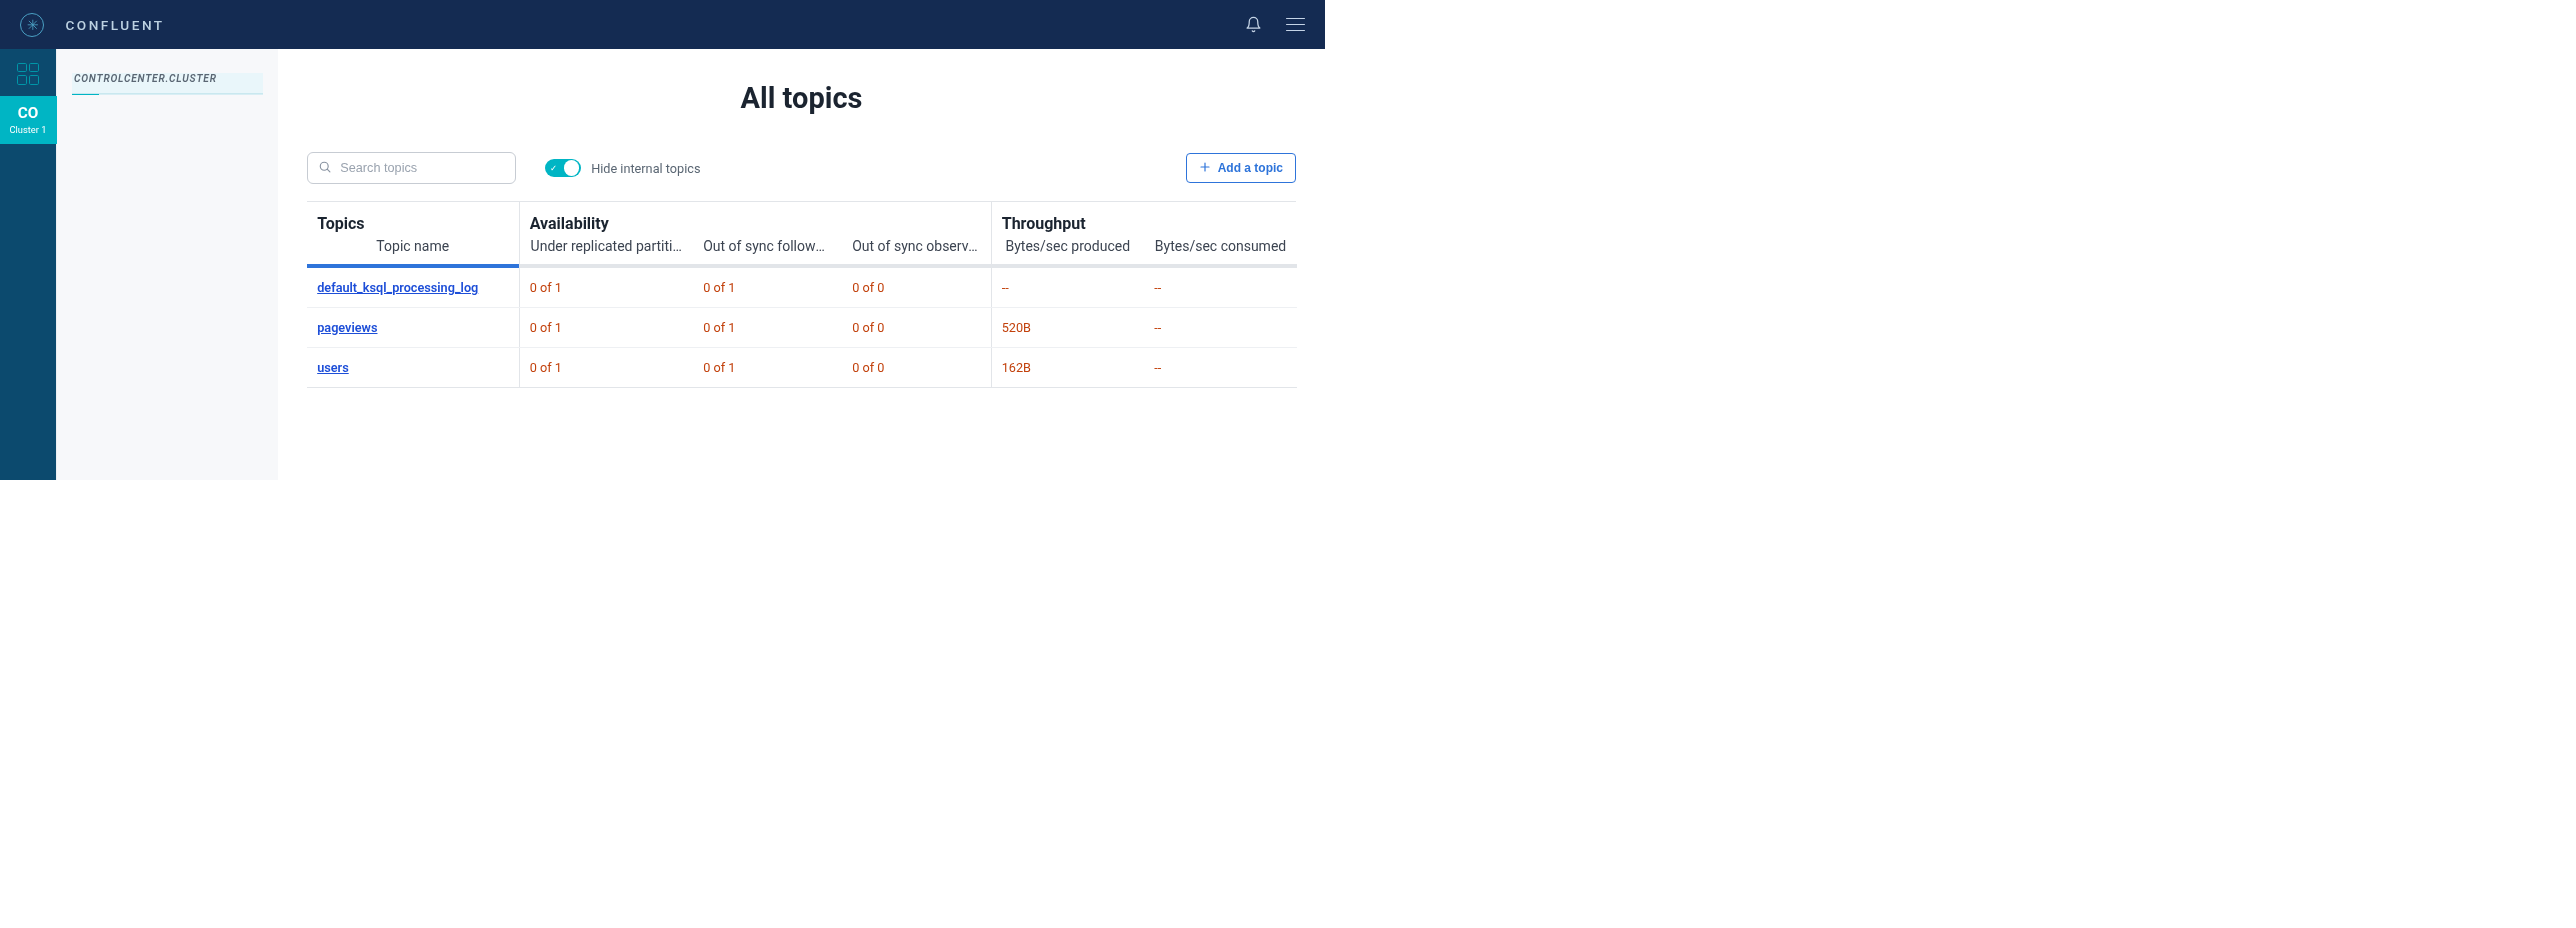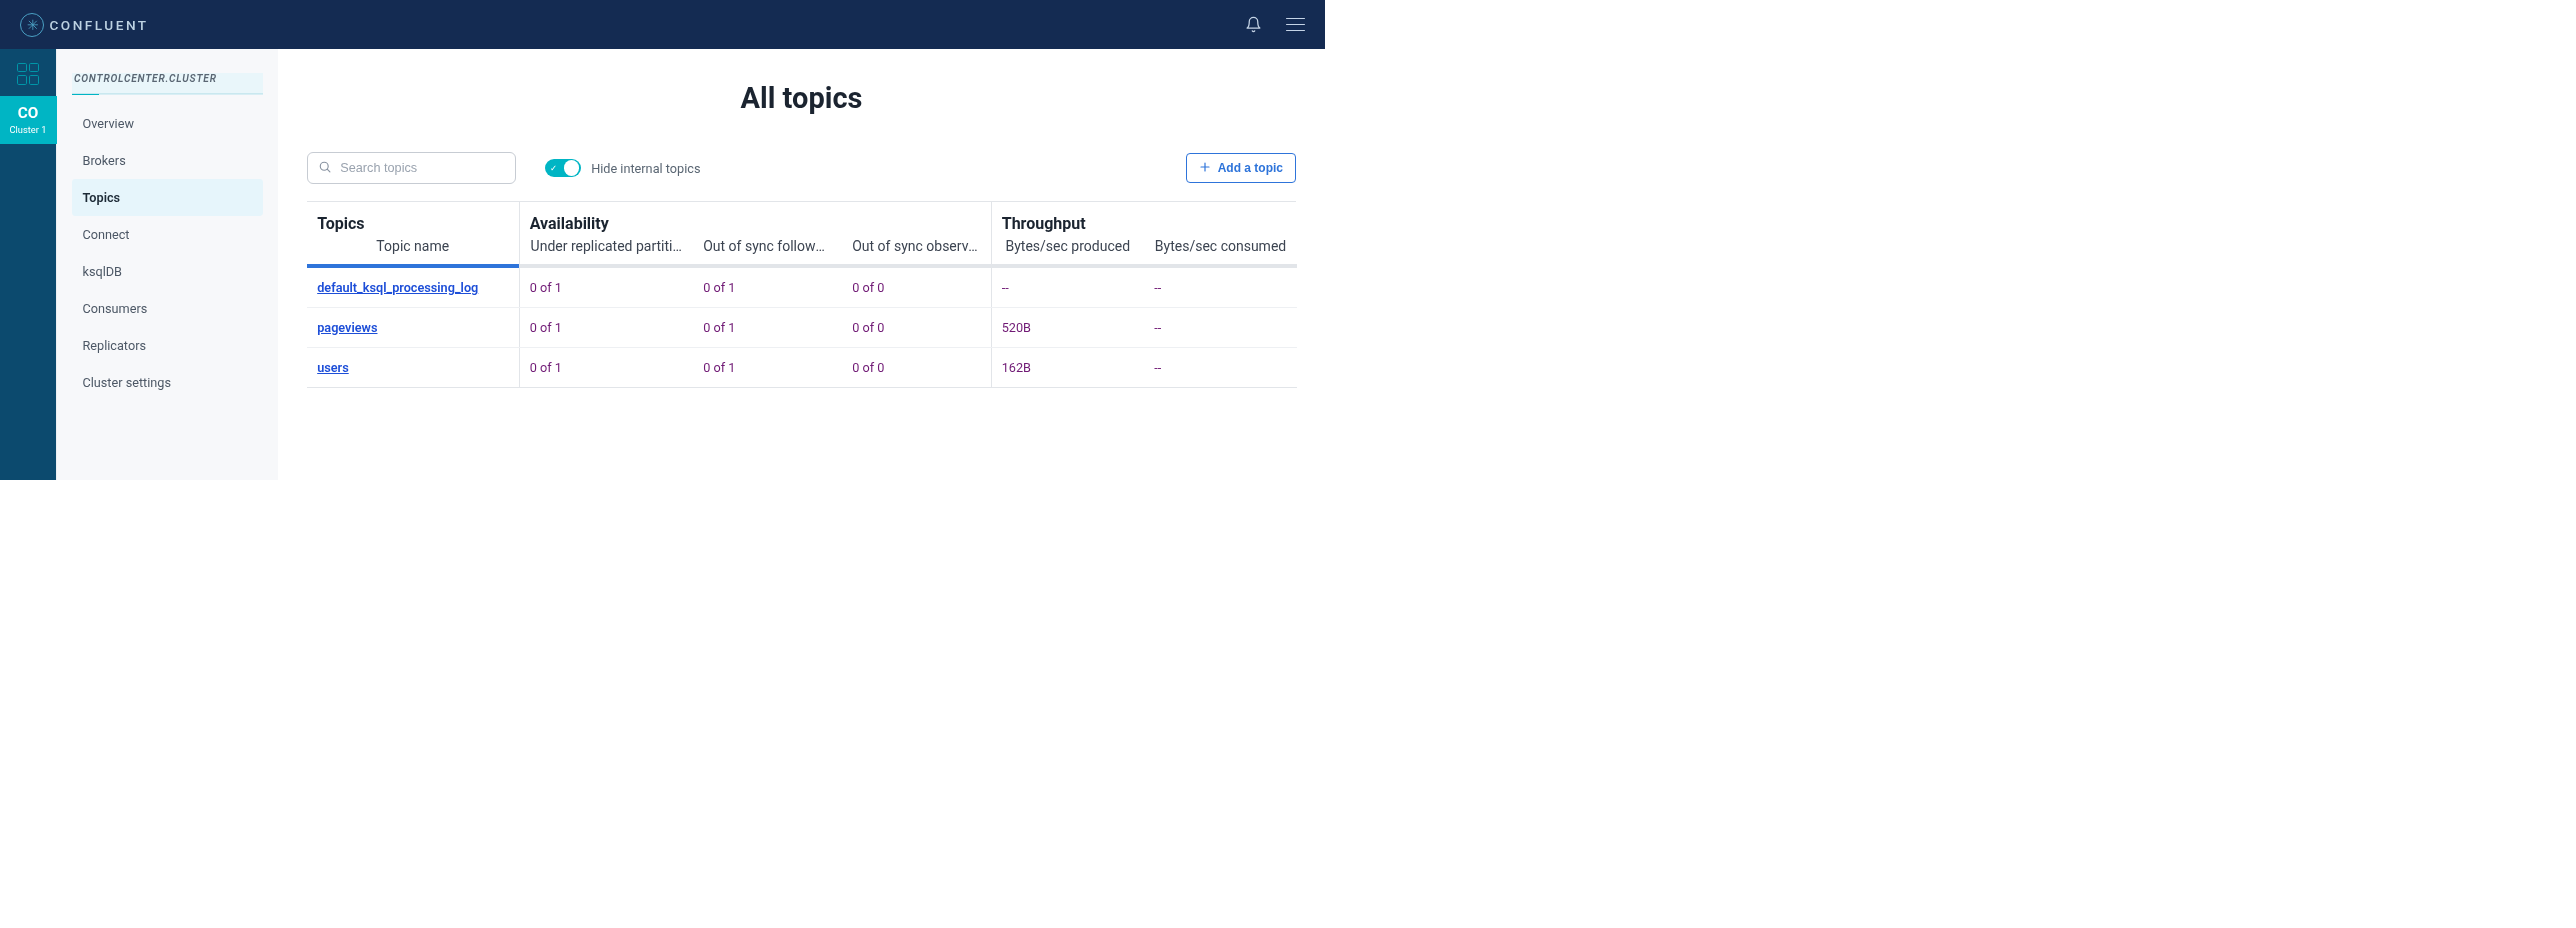--- a/index.html
+++ b/index.html
@@ -14,21 +14,21 @@
   }
   
   .topbar {
     background: #142b52;
     height: 49px;
     display: flex;
     align-items: center;
     justify-content: space-between;
     padding: 0 20.4px 0 20.4px;
   }
-  .brand { display: flex; align-items: center; gap: 5px; }
+  .brand { display: flex; align-items: center; gap: 21px; }
   .brand-logo {
     width: 24px; height: 24px; border: 1.3px solid #4aa0c4; border-radius: 50%;
     display: flex; align-items: center; justify-content: center;
   }
   .brand-logo svg { display:block; }
   .brand-name { color: #bdd2e2; letter-spacing: 2.5px; font-size: 13.6px; font-weight: 500; }
   .topbar-right { display: flex; align-items: center; gap: 24px; }
   .icon-btn { color: #c5d4e6; cursor: pointer; display:flex; align-items:center; }
   .hamburger { display:flex; flex-direction:column; gap:4.2px; }
   .hamburger span { display:block; width:18.7px; height:1.7px; background:#c5d4e6; border-radius:0.8px; }
@@ -98,21 +98,21 @@
   }
   thead .cols th {
     text-align:center; font-size:14px; font-weight:400; color:#3c4451;
     padding: 3.4px 10.2px 10.2px 10.2px; white-space:nowrap; overflow:hidden; text-overflow:ellipsis;
   }
   thead .underline td { padding:0; height:3.4px; }
   .u-active { background:#2e74da; }
   .u-muted  { background:#e2e5e9; }
   .vline-l { border-left:0.8px solid #e2e5e9; }
   tbody td {
-    padding: 12px 10.2px; font-size:12.7px; color:#701a75; border-bottom:0.8px solid #eef0f3;
+    padding: 12px 10.2px; font-size:12.7px; color:#c2410c; border-bottom:0.8px solid #eef0f3;
     white-space:nowrap; overflow:hidden; text-overflow:ellipsis;
   }
   tbody td.name { color:#1d4ed8; font-weight:600; text-decoration:underline; cursor:pointer; }
   tbody tr:last-child td { border-bottom:0.8px solid #e2e5e9; }
   col.c-name{width:212px}col.c-a1{width:174px}col.c-a2{width:149px}col.c-a3{width:149px}col.c-t1{width:153px}col.c-t2{width:153px}
 </style>
 </head>
 <body>
 
 <div class="topbar">
@@ -152,30 +152,20 @@
     </div>
     <div class="rail-cluster">
       <div class="big">CO</div>
       <div class="small">Cluster 1</div>
     </div>
   </div>
 
   <div class="sidebar">
     <div class="cluster-crumb">CONTROLCENTER.CLUSTER</div>
     <div class="cluster-underline"></div>
-    <ul class="nav" id="nav-list">
-        <li>Overview</li>
-        <li>Brokers</li>
-        <li class="active">Topics</li>
-        <li>Connect</li>
-        <li>ksqlDB</li>
-        <li>Consumers</li>
-        <li>Replicators</li>
-        <li>Cluster settings</li>
-      </ul>
   </div>
 
   <div class="main">
     <h1 class="page-title">All topics</h1>
 
     <div class="toolbar">
       <div class="search">
         <span>
           <svg width="13.6" height="13.6" viewBox="0 0 24 24" fill="none" stroke="#8892a0" stroke-width="2" stroke-linecap="round">
             <circle cx="11" cy="11" r="7"></circle>

